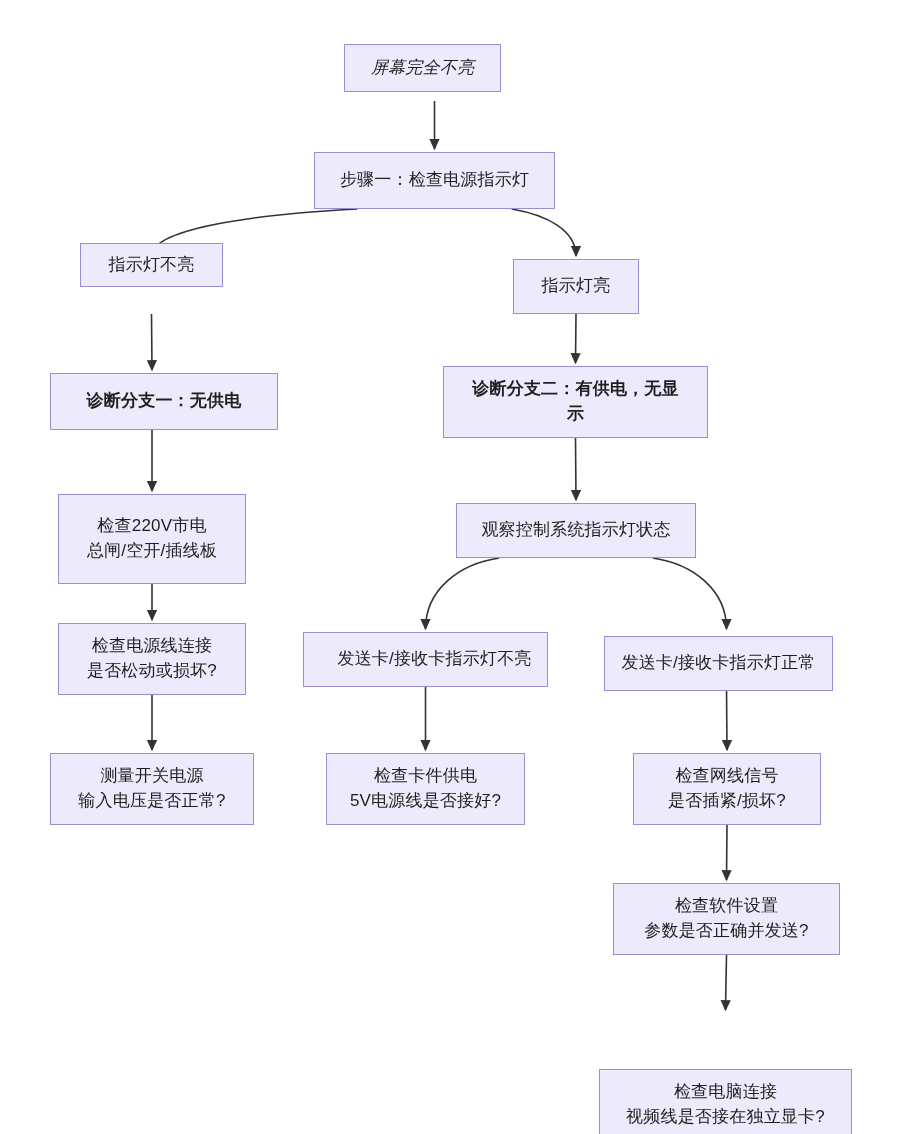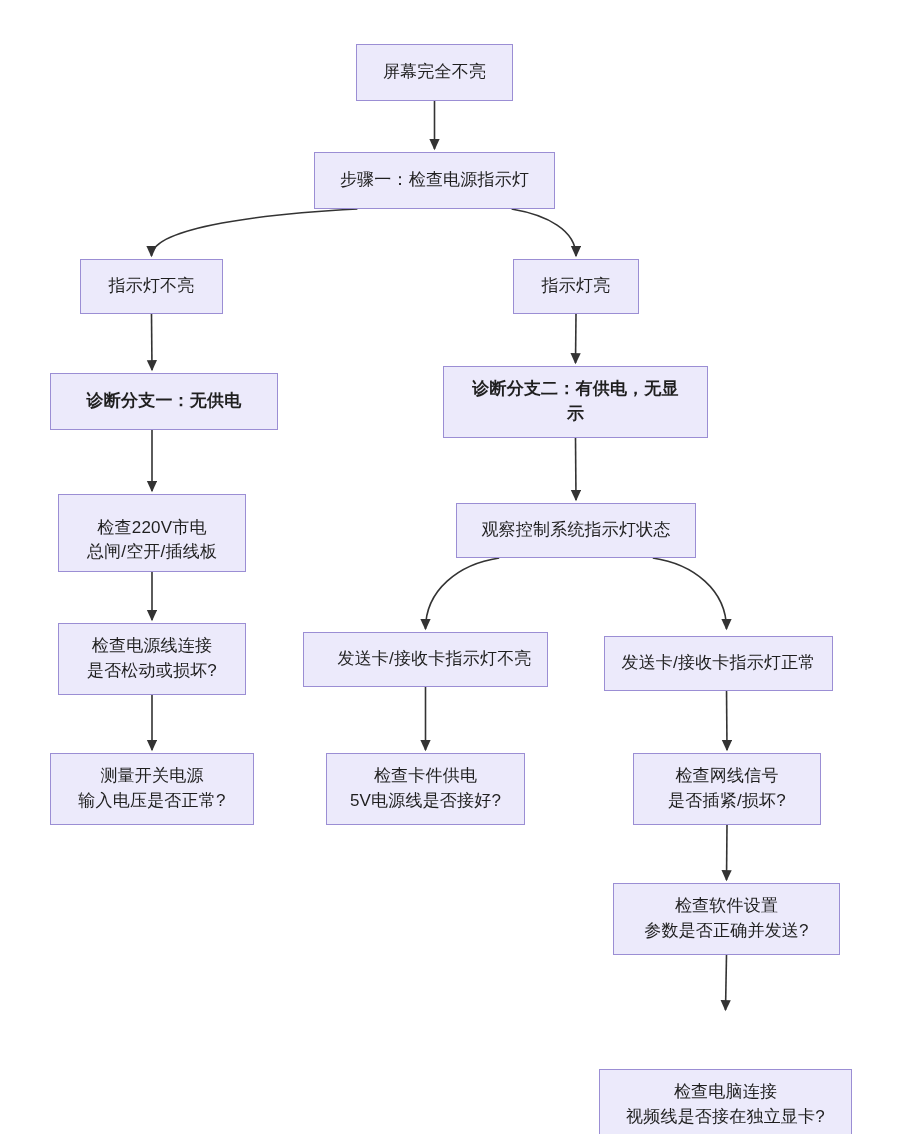--- a/index.html
+++ b/index.html
@@ -72,40 +72,40 @@
         <path d="M 652.8 558 C 693.335 564, 726.5 589.95, 726.5 629" fill="none" stroke="#333333" stroke-width="1.6" marker-end="url(#arrowhead)"></path>
         <path d="M 152 695 L 152 750" fill="none" stroke="#333333" stroke-width="1.6" marker-end="url(#arrowhead)"></path>
         <path d="M 425.5 687 L 425.5 750" fill="none" stroke="#333333" stroke-width="1.6" marker-end="url(#arrowhead)"></path>
         <path d="M 726.5 687 L 727 750" fill="none" stroke="#333333" stroke-width="1.6" marker-end="url(#arrowhead)"></path>
         <path d="M 727 825 L 726.5 880" fill="none" stroke="#333333" stroke-width="1.6" marker-end="url(#arrowhead)"></path>
         <path d="M 726.5 955 L 725.5 1010" fill="none" stroke="#333333" stroke-width="1.6" marker-end="url(#arrowhead)"></path>
       </g>
   </svg>
 
   <div id="node-layer">
-      <div class="node" style="left: 356px; top: 44px; width: 157px; height: 57px;">
+      <div class="node" style="left: 344px; top: 44px; width: 157px; height: 48px; font-style: italic;">
         <span class="label">屏幕完全不亮</span>
       </div>
       <div class="node" style="left: 314px; top: 152px; width: 241px; height: 57px;">
         <span class="label">步骤一：检查电源指示灯</span>
       </div>
-      <div class="node" style="left: 80px; top: 259px; width: 143px; height: 55px;">
+      <div class="node" style="left: 80px; top: 243px; width: 143px; height: 44px;">
         <span class="label">指示灯不亮</span>
       </div>
       <div class="node" style="left: 513px; top: 259px; width: 126px; height: 55px;">
         <span class="label">指示灯亮</span>
       </div>
       <div class="node bold" style="left: 50px; top: 373px; width: 228px; height: 57px;">
         <span class="label">诊断分支一：无供电</span>
       </div>
       <div class="node bold" style="left: 443px; top: 366px; width: 265px; height: 72px;">
         <span class="label">诊断分支二：有供电，无显
 示</span>
       </div>
-      <div class="node" style="left: 58px; top: 494px; width: 188px; height: 78px; align-items: flex-end;">
+      <div class="node" style="left: 58px; top: 494px; width: 188px; height: 90px;">
         <span class="label">检查220V市电
 总闸/空开/插线板</span>
       </div>
       <div class="node" style="left: 456px; top: 503px; width: 240px; height: 55px;">
         <span class="label">观察控制系统指示灯状态</span>
       </div>
       <div class="node" style="left: 58px; top: 623px; width: 188px; height: 72px;">
         <span class="label">检查电源线连接
 是否松动或损坏?</span>
       </div>

